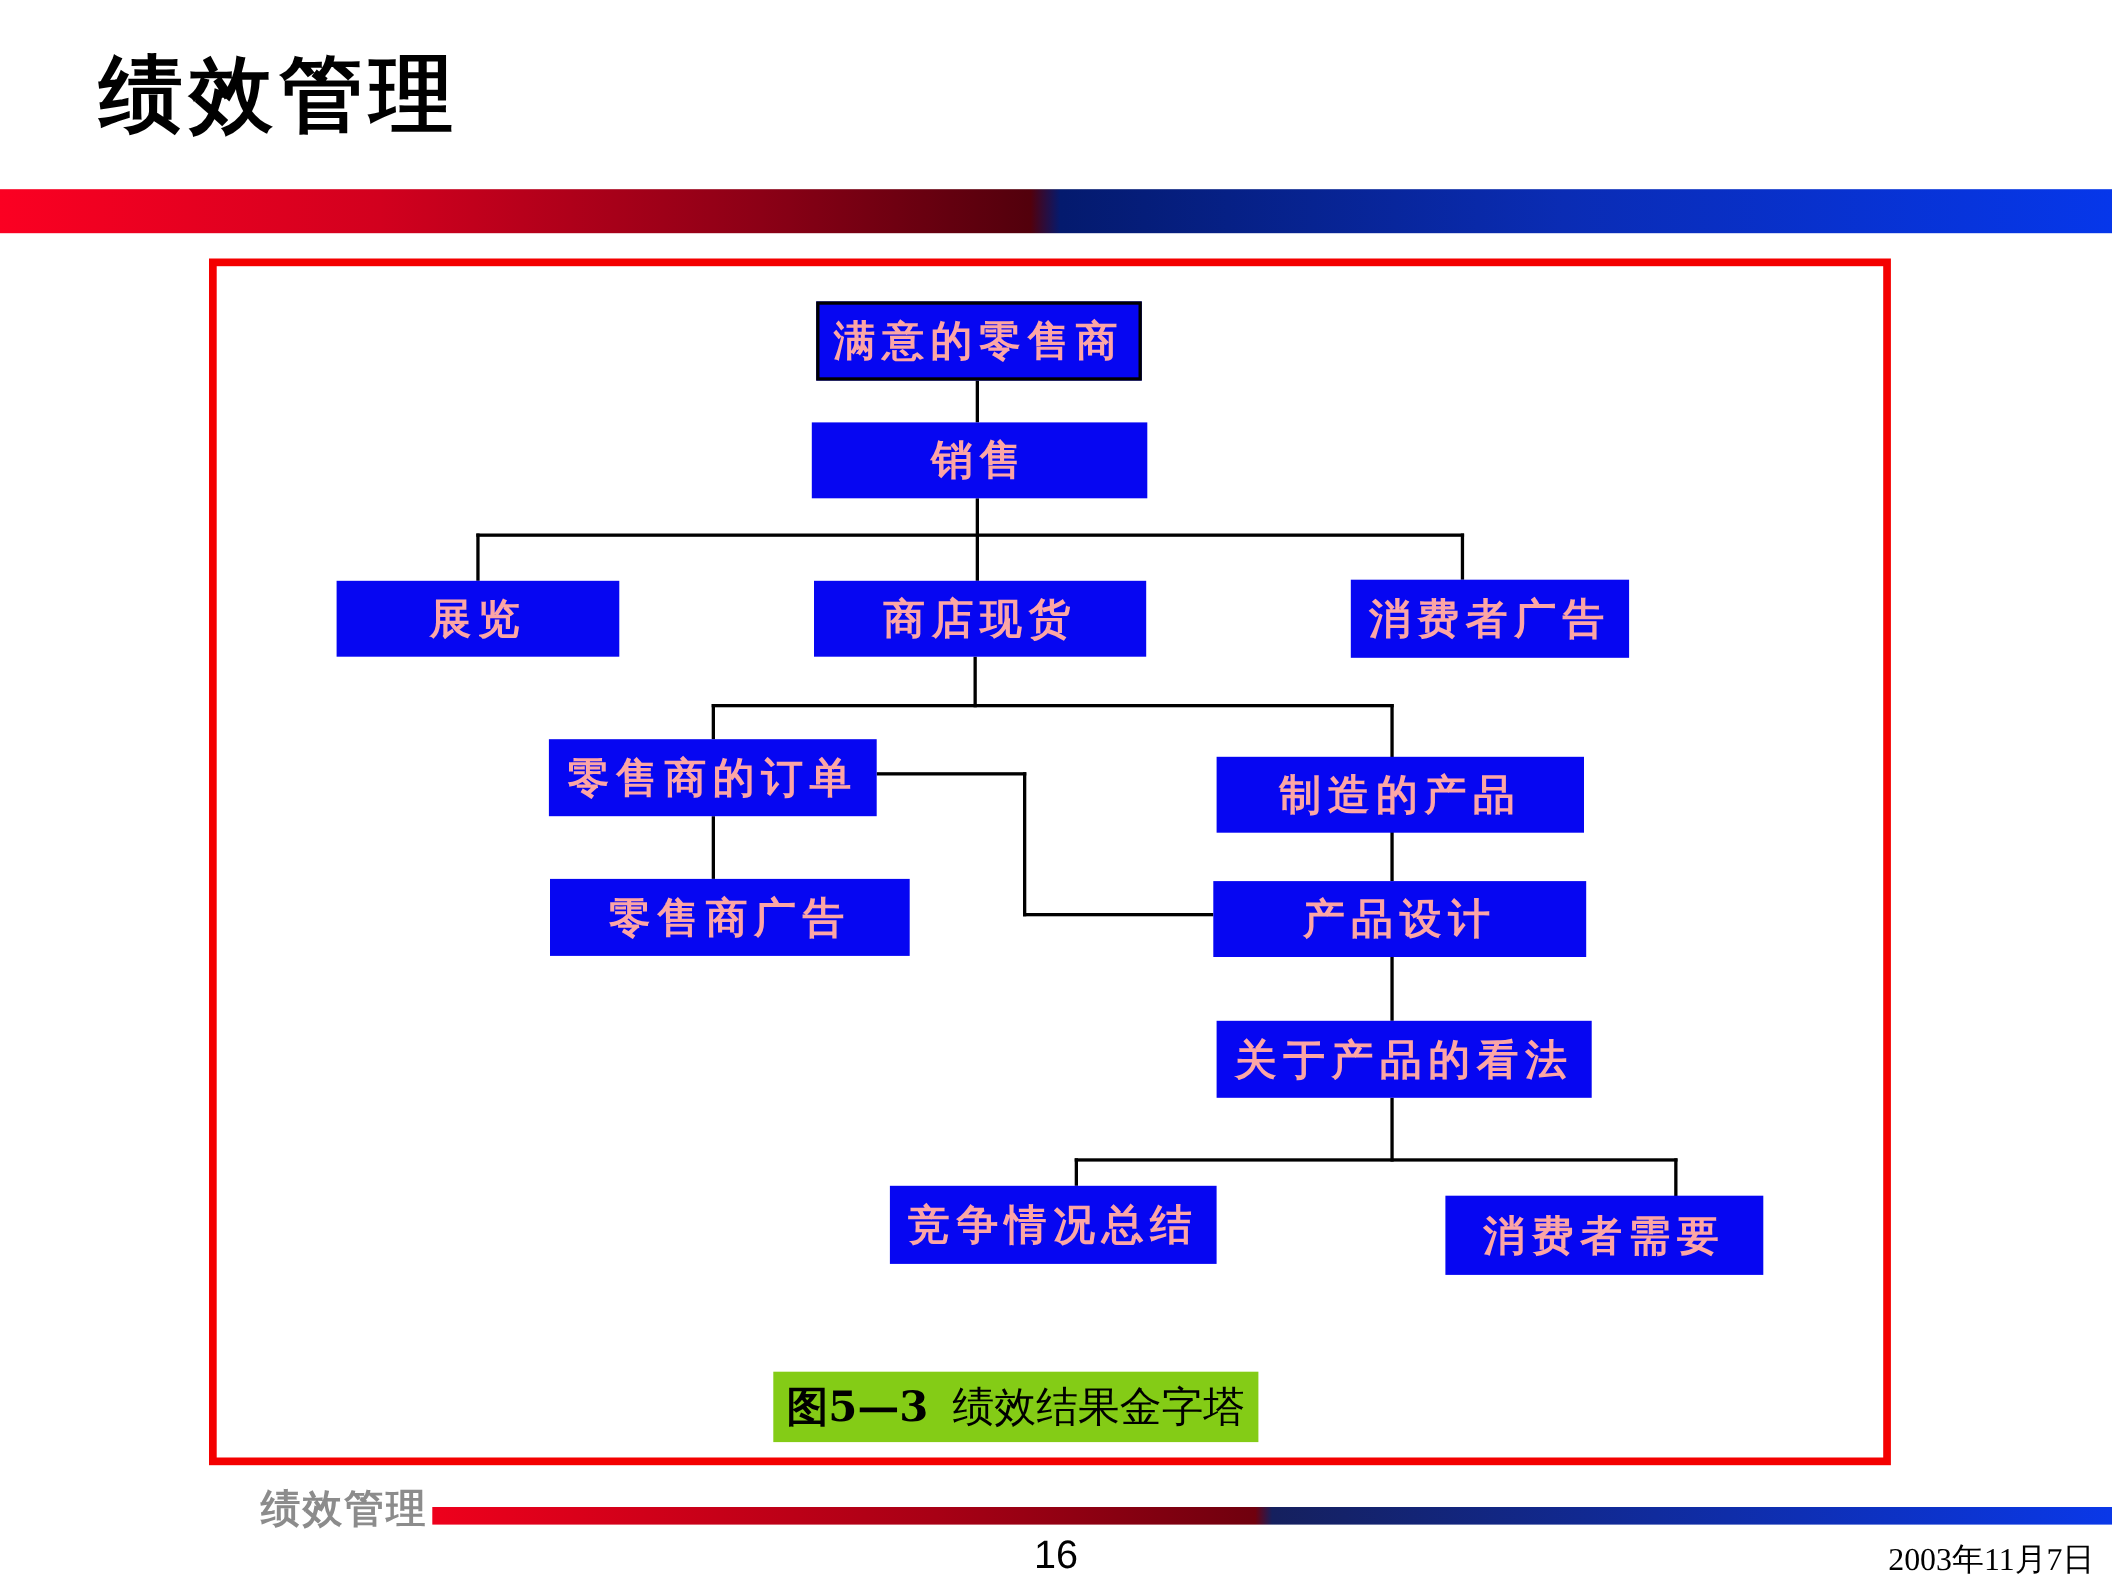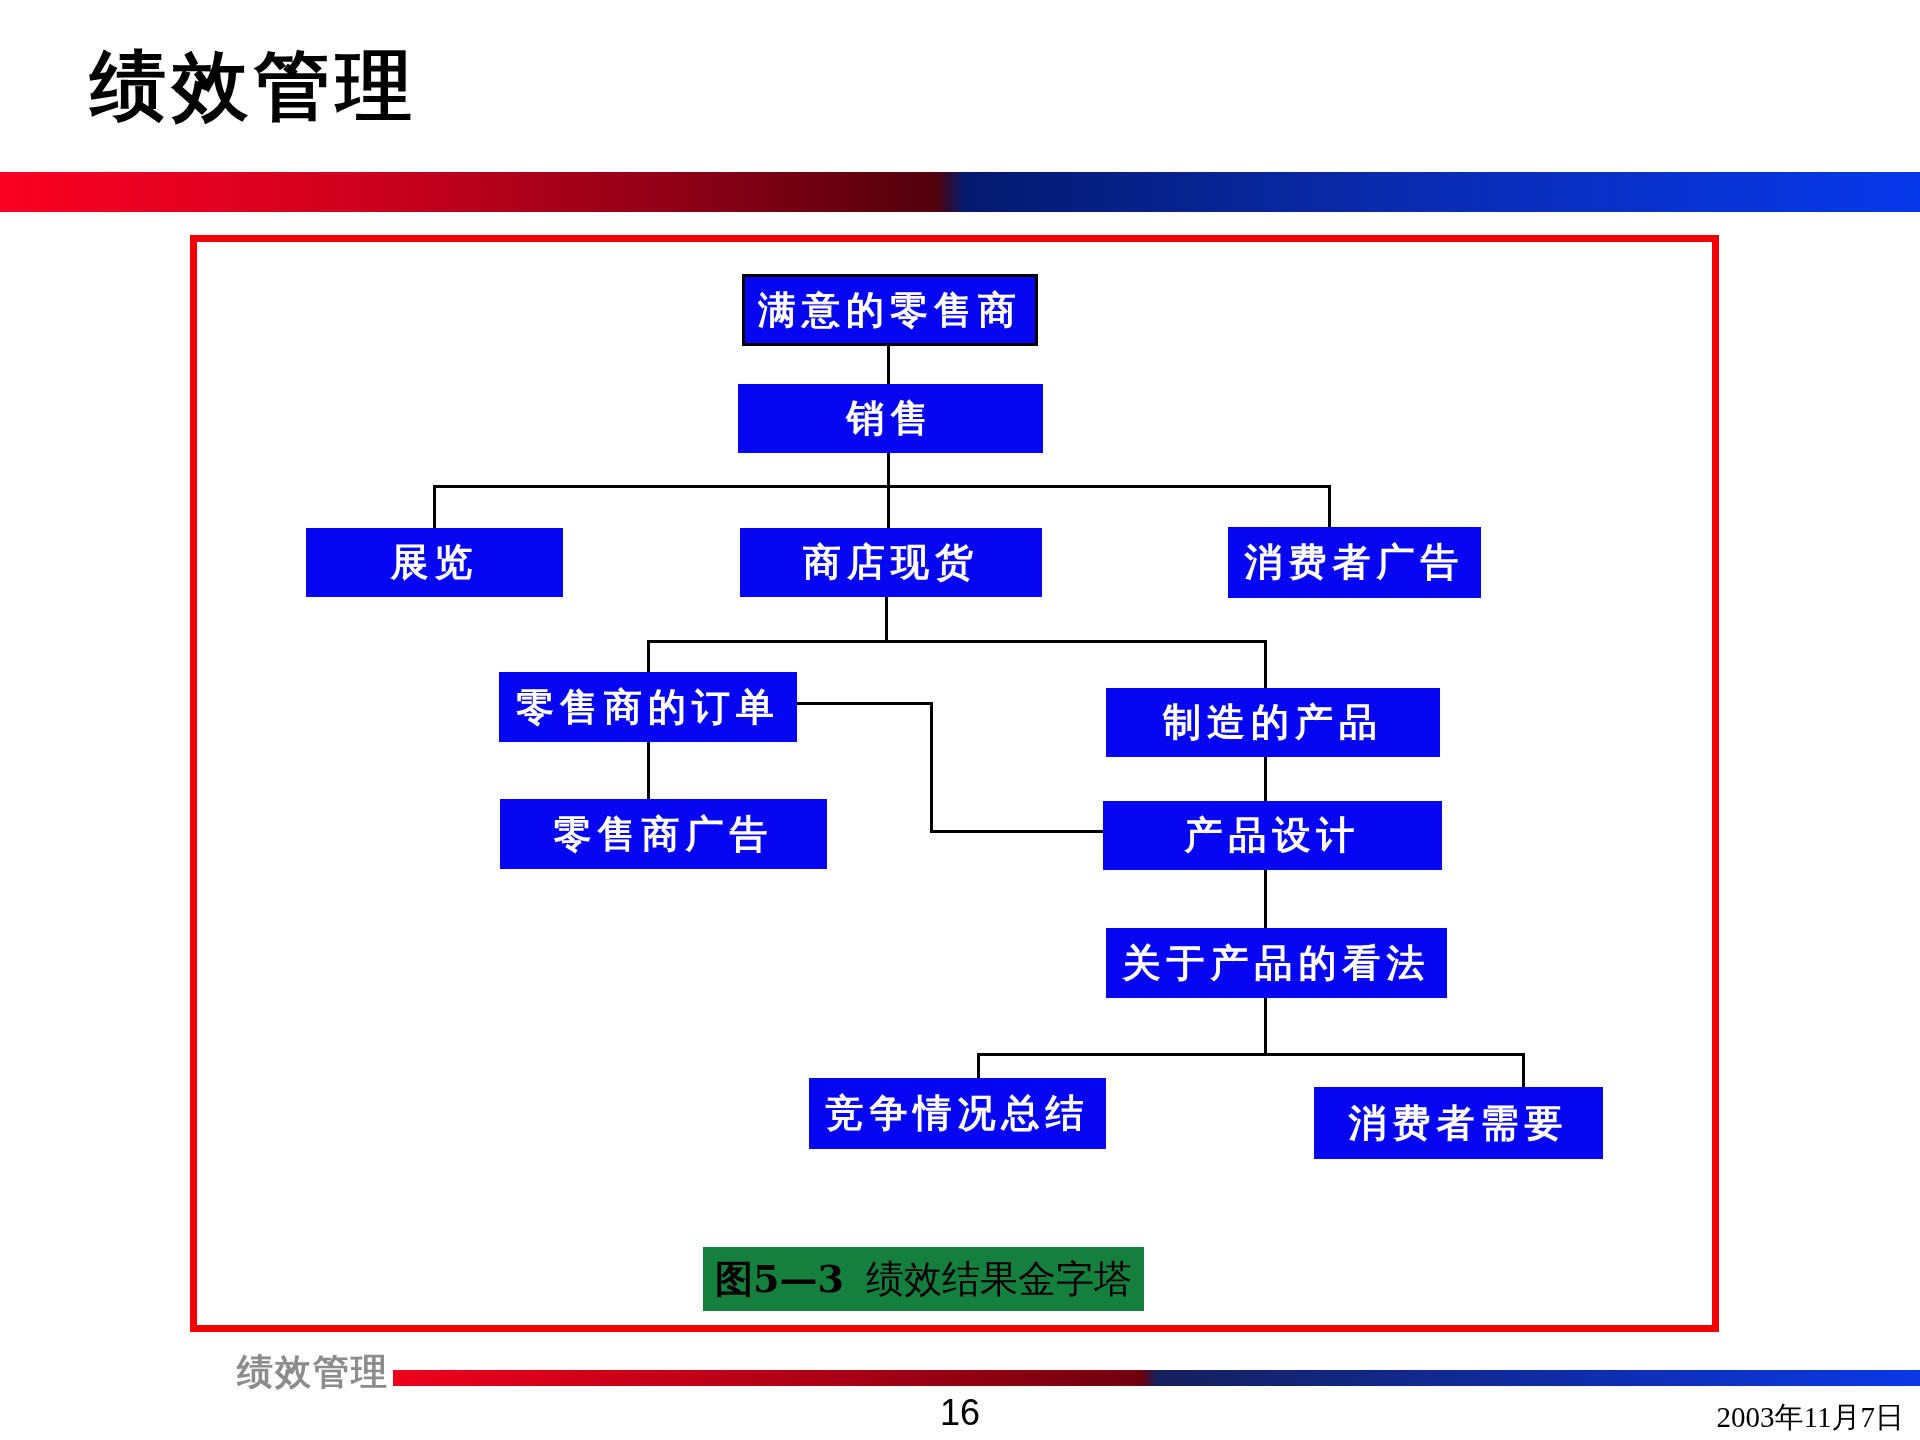--- a/index.html
+++ b/index.html
@@ -20,30 +20,30 @@
   }
   
   .frame{
     position:absolute;left:190px;top:235px;width:1529px;height:1097px;
     border:7px solid #f40000;box-sizing:border-box;background:transparent;
   }
   
   .line{position:absolute;background:#000000;}
   
   .node{
-    position:absolute;background:#0606f2;color:#ffffff;
+    position:absolute;background:#0606f2;color:#fca5a5;
     display:flex;align-items:center;justify-content:center;
     font-family:"DejaVu Serif",serif;font-size:38px;font-weight:bold;
     letter-spacing:6px;white-space:nowrap;box-sizing:border-box;
   }
   .node.bordered{border:3px solid #000000;}
   
   .caption{
     position:absolute;left:703px;top:1247px;width:441px;height:64px;
-    background:#15803d;color:#000000;
+    background:#84cc16;color:#000000;
     display:flex;align-items:center;justify-content:center;
     font-family:"DejaVu Serif",serif;font-size:38px;white-space:nowrap;
   }
   .caption .fig{font-weight:bold;margin-right:22px;}
   
   .footer-label{
     position:absolute;left:237px;top:1348px;
     font-size:36px;font-weight:bold;color:#8c8c8c;letter-spacing:2px;
   }
   .footer-bar{

